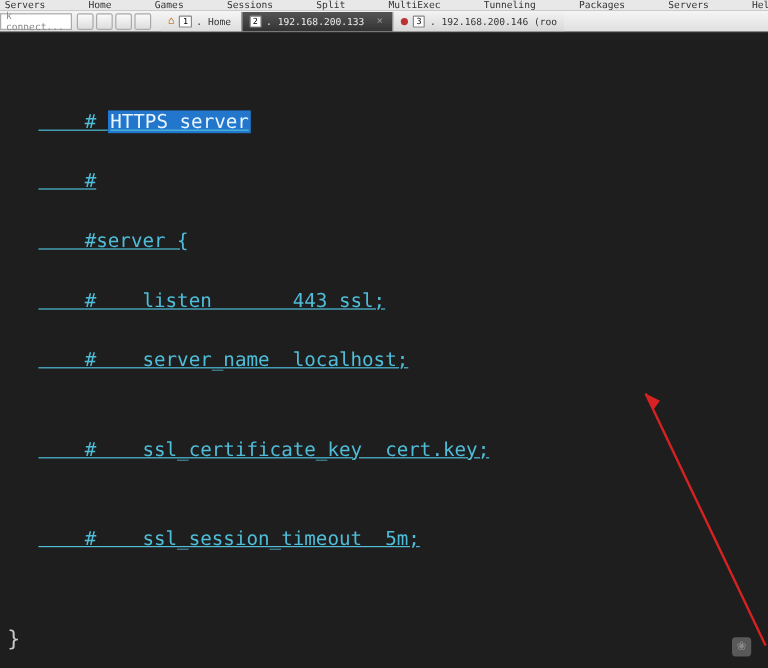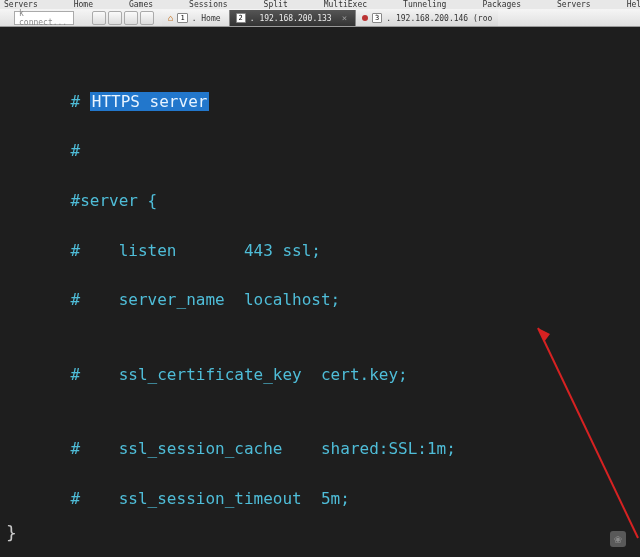--- a/index.html
+++ b/index.html
@@ -34,21 +34,21 @@
   }
   .connect-box {
     background: #fff;
     border: 1px solid #aaa;
     height: 14px;
     width: 60px;
     padding: 0 4px;
     display: flex;
     align-items: center;
     color: #888;
-    margin: 0 14px;
+    margin: 0 0;
     font-size: 8px;
   }
   .topbar-icons {
     display: flex;
     gap: 2px;
     margin-left: 4px;
   }
   .topbar-icon {
     width: 14px; height: 14px;
     background: linear-gradient(#fafafa,#ddd);
@@ -108,20 +108,21 @@
   .editor {
     position: absolute;
     top: 27px; left: 0; right: 0; bottom: 0;
     background: #1e1e1e;
     padding: 38px 16px 0 32px;
     font-size: 16px;
     line-height: 1.55;
     color: #4fbdd8;
     white-space: pre;
     font-family: "Consolas","DejaVu Sans Mono",monospace;
+    text-decoration: underline;
   }
   .editor .line { display: block; }
   .hl {
     background: #2277cc;
     color: #e8f4ff;
     padding: 0 2px;
   }
   .brace {
     position: absolute;
     left: 6px;
@@ -202,21 +203,20 @@
 
 <div class="editor">
 <span class="line"><span>    # </span><span class="hl">HTTPS server</span></span>
 <span class="line">    #</span>
 <span class="line">    #server {</span>
 <span class="line">    #    listen       443 ssl;</span>
 <span class="line">    #    server_name  localhost;</span>
 <span class="line"></span>
 <span class="line">    #    ssl_certificate_key  cert.key;</span>
 <span class="line"></span>
-<span class="line">    #    ssl_session_cache    shared:SSL:1m;</span>
 <span class="line">    #    ssl_session_timeout  5m;</span>
 <span class="line"></span>
 
 
 <span class="line"></span>
 
 
 
 
 

